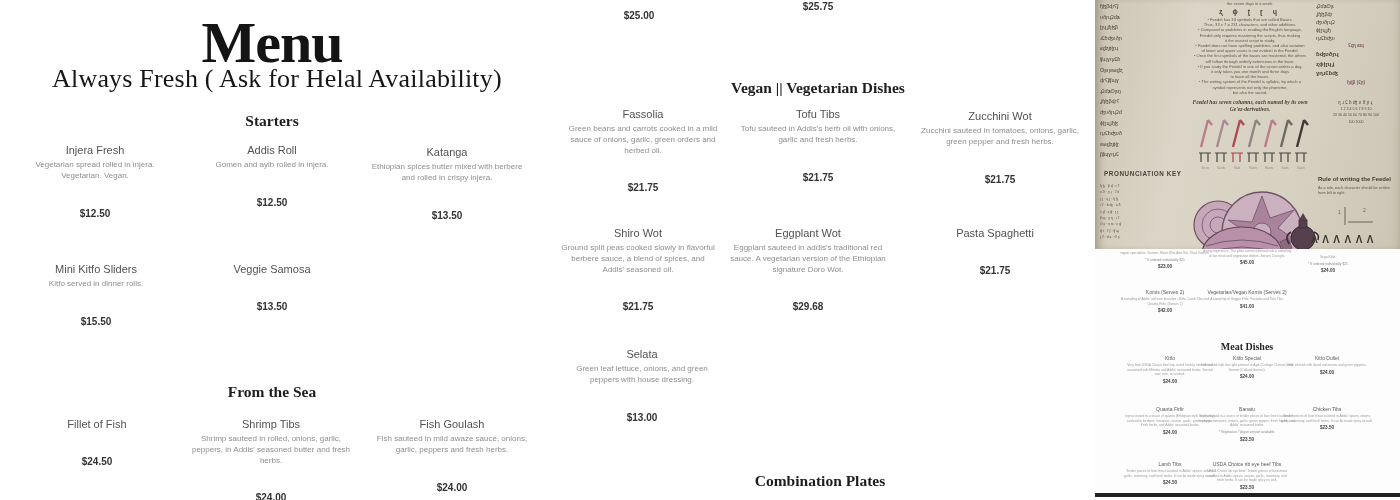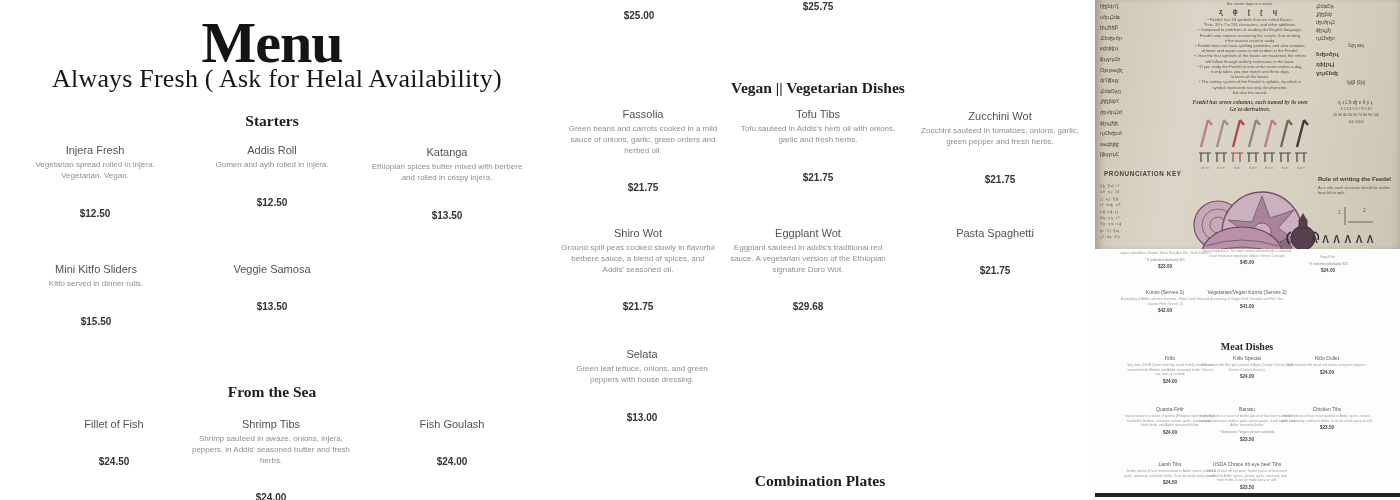--- a/index.html
+++ b/index.html
@@ -134,31 +134,32 @@
       </div>
       <div class="mi" style="left: 995px; top: 227px; width: 166px;">
         <div class="mi-name">Pasta Spaghetti</div>
         <div class="mi-price">$21.75</div>
       </div>
       <div class="mi" style="left: 642px; top: 348px; width: 160px;">
         <div class="mi-name">Selata</div>
         <div class="mi-desc">Green leaf lettuce, onions, and green peppers with house dressing.</div>
         <div class="mi-price">$13.00</div>
       </div>
-      <div class="mi" style="left: 114px; top: 418px; width: 160px;">
+      <div class="mi" style="left: 97px; top: 418px; width: 160px;">
         <div class="mi-name">Fillet of Fish</div>
         <div class="mi-price">$24.50</div>
       </div>
       <div class="mi" style="left: 271px; top: 418px; width: 160px;">
         <div class="mi-name">Shrimp Tibs</div>
-        <div class="mi-desc">Shrimp sauteed in awaze, onions, injera, peppers, in Addis' seasoned butter and fresh herbs.</div>
+        <div class="mi-desc">Shrimp sauteed in rolled, onions, garlic, peppers, in Addis' seasoned butter and fresh herbs.</div>
         <div class="mi-price">$24.00</div>
       </div>
       <div class="mi" style="left: 452px; top: 418px; width: 160px;">
         <div class="mi-name">Fish Goulash</div>
+        <div class="mi-desc">Fish sauteed in mild awaze sauce, onions, garlic, peppers and fresh herbs.</div>
         <div class="mi-price">$24.00</div>
       </div>
     </div>
 
   <aside class="scan">
     <div class="lgrid" id="leftGrid">
         <div class="gr">ɧɮβɖɾʕʄ</div>
         <div class="gr">ʋðɲɻʡɗʑ</div>
         <div class="gr">ʈɽɥʝɧɮβ</div>
         <div class="gr">ɹʢɓʤʋðɲ</div>

